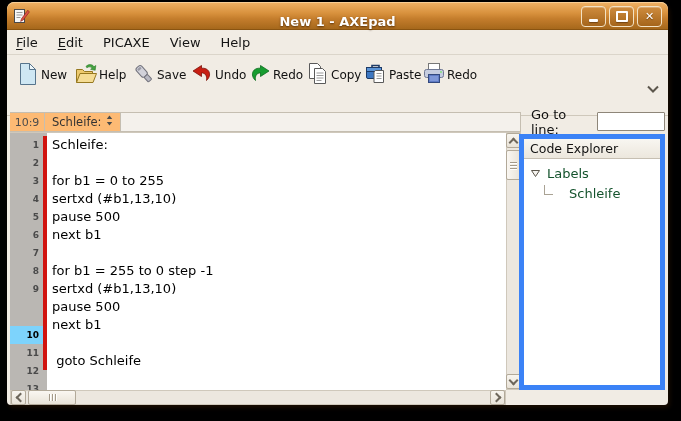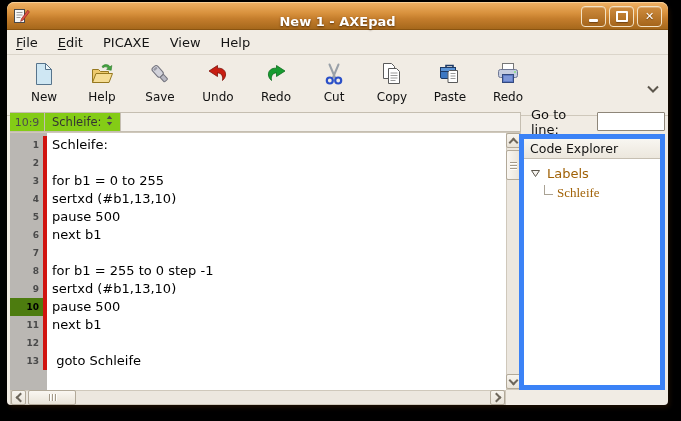--- a/index.html
+++ b/index.html
@@ -47,34 +47,34 @@
   }
   .menu-item{padding:3px 9px;cursor:default;}
   .menu-item u{text-underline-offset:2px;}
   
   .toolbar{
     position:absolute;left:0;right:0;top:52px;height:57px;
     border-top:1px solid #dbd5ca;border-bottom:1px solid #cfc8bb;
     display:flex;align-items:flex-start;padding:3px 0 0 8px;
   }
   .tb-btn{
-    width:58px;display:flex;flex-direction:column;align-items:center;
+    width:58px;display:flex;flex-direction:row;align-items:center;
     padding-top:2px;cursor:default;
   }
   .tb-btn .tb-icon{height:28px;display:flex;align-items:center;justify-content:center;}
   .tb-btn .tb-label{font-size:12px;color:#111;margin-top:2px;}
   .tb-overflow{position:absolute;right:8px;top:24px;cursor:pointer;}
   
   .strip{
     position:absolute;left:3px;top:110px;width:511px;height:20px;
     background:#f4f1ec;border:1px solid #c5beb1;border-left:none;
     display:flex;align-items:stretch;font-size:11px;color:#4c4c4c;
     box-sizing:border-box;
   }
-  .seg{display:flex;align-items:center;border-right:1px solid #c5beb1;background:#84cc16;}
+  .seg{display:flex;align-items:center;border-right:1px solid #c5beb1;background:#fdba74;}
   .seg-pos{width:34px;justify-content:center;}
   .seg-label{padding:0 7px;gap:5px;color:#333;font-size:11.5px;cursor:pointer;}
   
   .goto-row{
     position:absolute;left:512px;top:109px;width:146px;height:21px;
     display:flex;align-items:center;justify-content:space-between;
     font-size:13px;color:#111;
   }
   .goto-row label{margin-left:12px;}
   .goto-row input{
@@ -88,21 +88,21 @@
     box-sizing:border-box;overflow:hidden;
   }
   .gutter{
     position:relative;width:37px;background:#bab7b3;flex:none;
   }
   .nums{padding-top:3px;}
   .num{
     height:18px;line-height:18px;font-size:9px;font-weight:bold;color:#4a4a4a;
     text-align:right;padding-right:8px;
   }
-  .num.current{color:#000;background:#4d7c0f;}
+  .num.current{color:#000;background:#7dd3fc;margin-top:28px;}
   .redbar{position:absolute;top:3px;right:0;width:4px;background:#d01410;}
   .code{
     flex:1;padding:3px 0 0 5px;font-size:13px;color:#000;
   }
   .code-line{height:18px;line-height:18px;white-space:pre;}
   
   .vscroll{
     position:absolute;left:499px;top:130px;width:15px;height:258px;
     background:#ece7df;border:1px solid #cfc8bb;box-sizing:border-box;
     display:flex;flex-direction:column;align-items:center;
@@ -143,23 +143,23 @@
   
   .explorer{
     position:absolute;left:512px;top:132px;width:146px;height:256px;
     background:#fff;border:5px solid #3b82f6;box-sizing:border-box;
   }
   .explorer-header{
     height:19px;line-height:19px;background:linear-gradient(180deg,#f8f6f1,#ece7dd);
     border-bottom:1px solid #c6bfb2;font-size:12.5px;color:#111;
     padding-left:6px;cursor:default;
   }
-  .tree{padding:4px 0 0 6px;font-size:13px;color:#a16207;}
+  .tree{padding:4px 0 0 6px;font-size:13px;color:#14532d;}
   .tree-row{height:20px;display:flex;align-items:center;gap:6px;cursor:default;}
-  .tree-row.child{padding-left:14px;gap:4px;font-family:Liberation Serif, serif;}
+  .tree-row.child{padding-left:14px;gap:16px;}
   .connector{width:8px;height:9px;border-left:1px solid #a9a294;border-bottom:1px solid #a9a294;margin-bottom:7px;flex:none;}
   .expander{display:flex;align-items:center;flex:none;}
 </style>
 </head>
 <body>
 
 <div class="window">
 
   <div class="titlebar">
     <span class="win-icon">
@@ -231,30 +231,20 @@
         </span>
         <span class="tb-label">Undo</span>
       </div>
       <div class="tb-btn">
         <span class="tb-icon">
           <svg width="26" height="26" viewBox="0 0 26 26">
             <path d="M13.5 4.5L22 10l-8.5 5.5v-3.6c-3.6 0-5.8 2.6-5 7.6-2.8-2.3-3.9-6.2-2.4-9 1.3-2.4 4-3.6 7.4-3.3z" fill="#179c30" stroke="#0a6b1c" stroke-width="0.8"></path>
           </svg>
         </span>
         <span class="tb-label">Redo</span>
-      </div>
-      <div class="tb-btn">
-        <span class="tb-icon">
-          <svg width="26" height="26" viewBox="0 0 26 26">
-            <path d="M8.5 3.5l5.5 13M17.5 3.5l-5.5 13" stroke="#99a0a8" stroke-width="2" stroke-linecap="round"></path>
-            <circle cx="8.8" cy="19.5" r="3" fill="none" stroke="#2b50c8" stroke-width="2.2"></circle>
-            <circle cx="17.2" cy="19.5" r="3" fill="none" stroke="#2b50c8" stroke-width="2.2"></circle>
-          </svg>
-        </span>
-        <span class="tb-label">Cut</span>
       </div>
       <div class="tb-btn">
         <span class="tb-icon">
           <svg width="26" height="26" viewBox="0 0 26 26">
             <path d="M4.5 2.5h8l3 3v12h-11z" fill="#fff" stroke="#5a5a5a"></path>
             <path d="M9.5 7.5h8l3 3v12h-11z" fill="#fff" stroke="#5a5a5a"></path>
             <path d="M11.5 12h7M11.5 14.5h7M11.5 17h7M11.5 19.5h5" stroke="#9a9a9a" stroke-width="1"></path>
           </svg>
         </span>
         <span class="tb-label">Copy</span>

